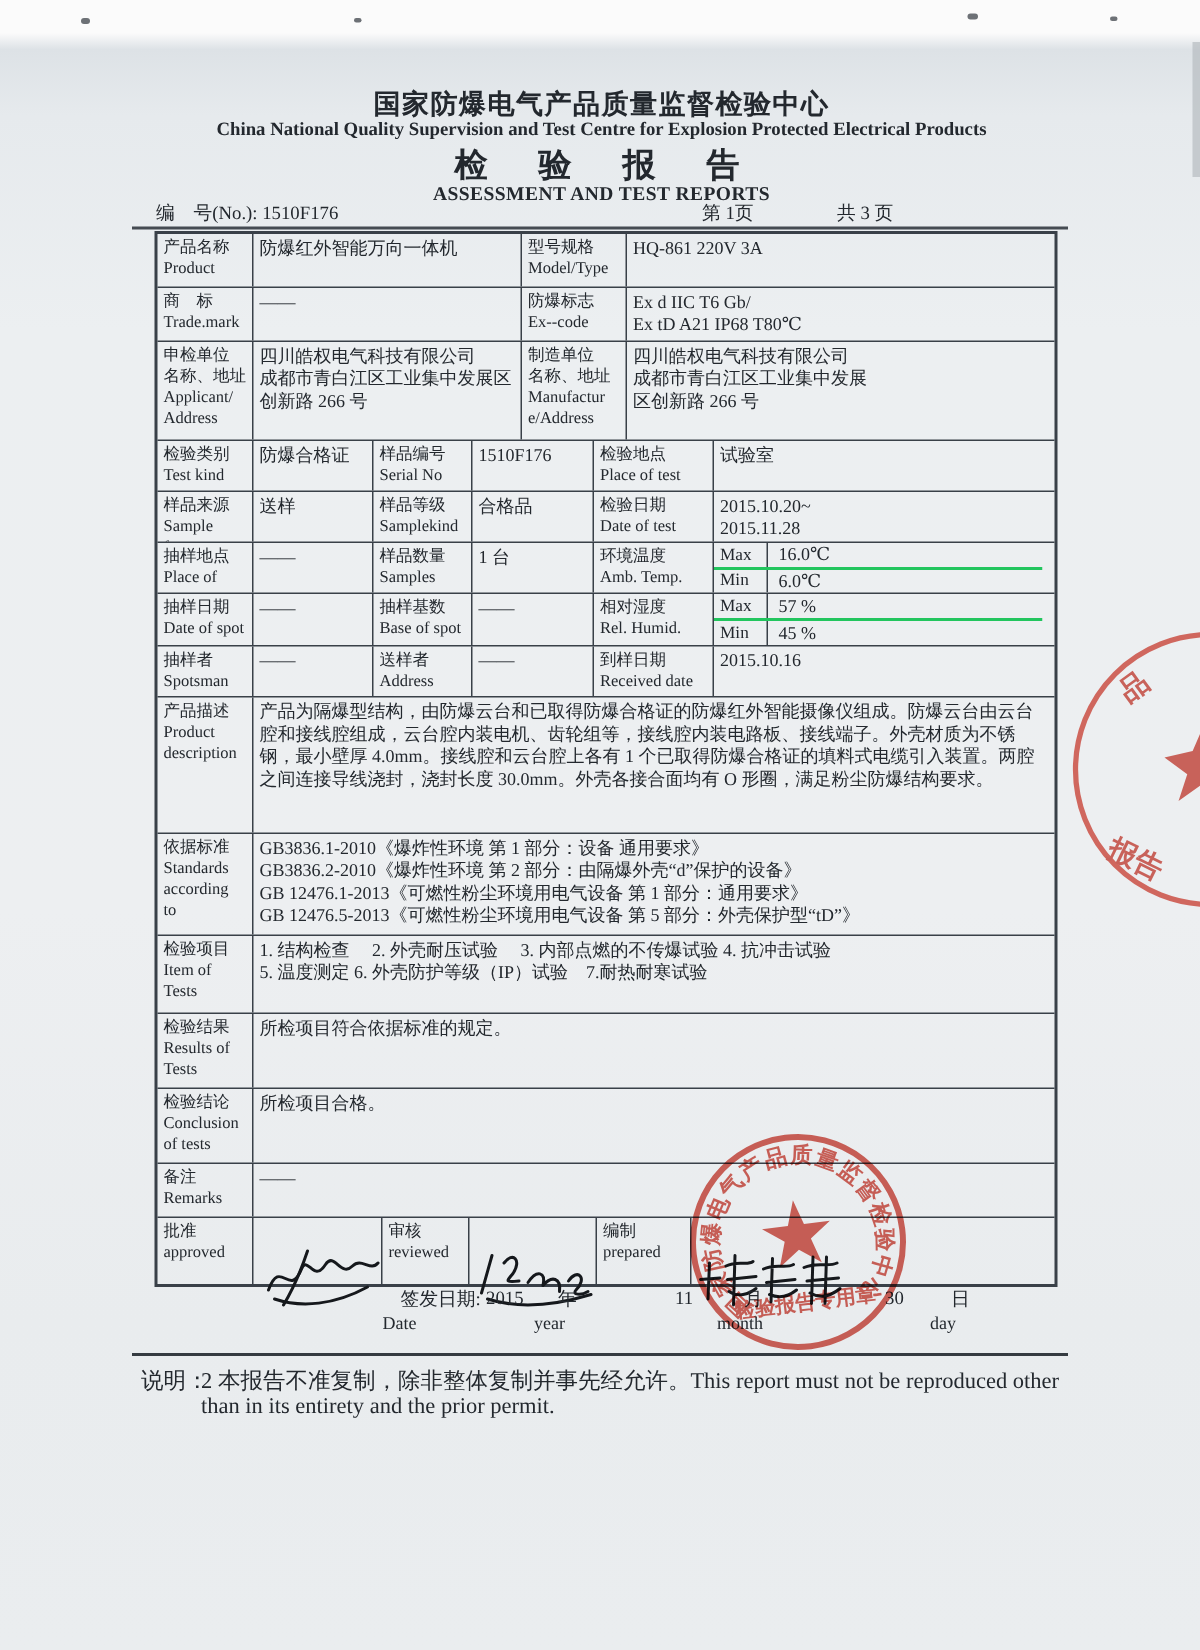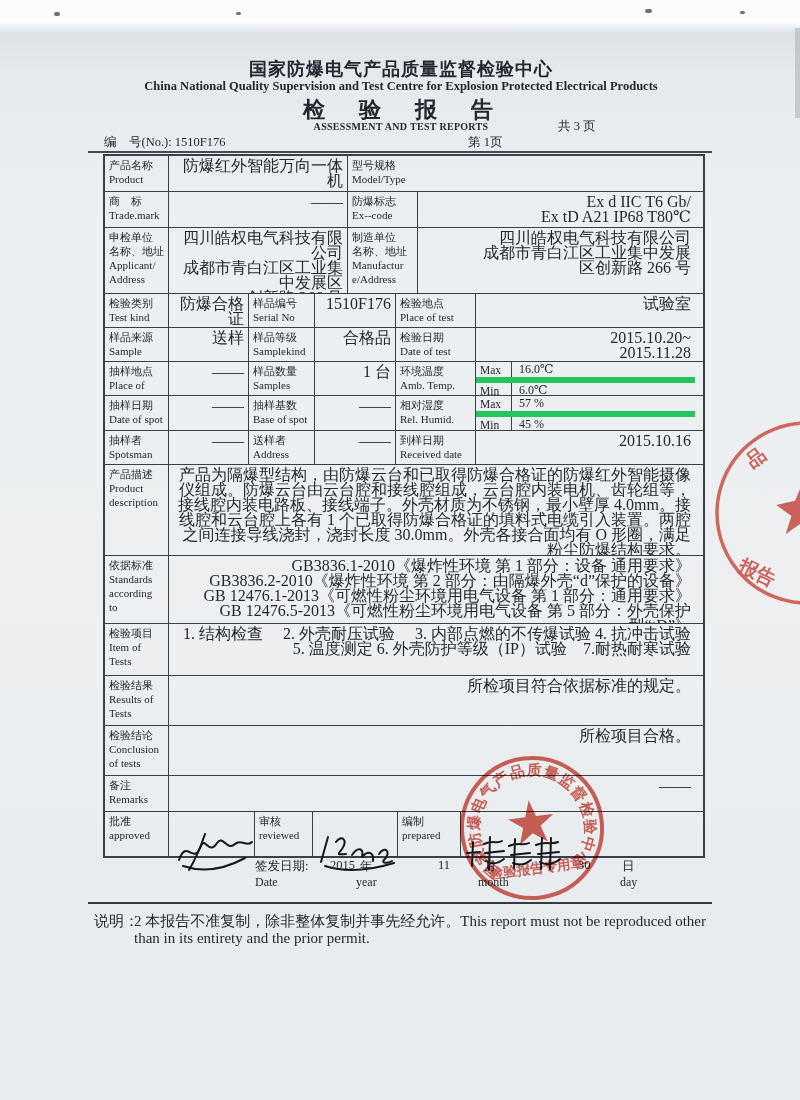--- a/index.html
+++ b/index.html
@@ -16,55 +16,55 @@
     background: linear-gradient(180deg, #fbfbfb 0%, #fbfbfb 2%, #dde2e6 3%, #e6eaed 7%, #ecefF1 20%, #edeff1 55%, #e9eCEe 80%, #eaedef 100%);
   }
   .speck { position: absolute; background: #4a4f55; border-radius: 2px; opacity: .8; }
   #edge-sliver { position: absolute; right: 0; top: 28px; width: 5px; height: 90px; background: #b6bcc1; opacity: .7; }
 
   
   .hdr { position: absolute; left: 90px; width: 622px; text-align: center; }
   #org-cn   { top: 57px;  font-size: 18px; font-weight: bold; letter-spacing: 1px; }
   #org-en   { top: 79px;  font-size: 12.5px; font-weight: bold; }
   #title-cn { top: 95px;  font-size: 22px; font-weight: bold; letter-spacing: 6px; }
-  #title-en { top: 121px; font-size: 10px; font-weight: bold; letter-spacing: .3px; }
+  #title-en { top: 121px; font-size: 13px; font-weight: bold; letter-spacing: .3px; }
   .abs { position: absolute; }
   #no-line { top: 134px; left: 104px; font-size: 12.5px; }
   #page-cur { top: 134px; left: 468px; font-size: 12.5px; }
-  #page-tot { top: 118px; left: 558px; font-size: 12.5px; }
+  #page-tot { top: 134px; left: 558px; font-size: 12.5px; }
   #no-underline { top: 151px; left: 88px; width: 624px; height: 2px; background: #454b52; }
 
   
   #tbl {
     position: absolute; left: 103px; top: 154px; width: 602px;
     border: 2px solid #394048; background: transparent;
   }
   .tr { display: flex; border-bottom: 1px solid #394048; }
   .tr:last-child { border-bottom: none; }
   .td { border-right: 1px solid #394048; padding: 2px 4px; white-space: pre-line; overflow: hidden; }
   .td:last-child { border-right: none; }
   .lbl { font-size: 11px; line-height: 14px; }
-  .val { font-size: 16px; line-height: 15px; text-align: right; }
+  .val { font-size: 12px; line-height: 15px; }
   .c72{width:64px} .c179{width:179px} .c70{width:70px} .c277{width:277px}
   .c80{width:80px} .c66{width:66px} .c81{width:81px} .c219{width:219px}
   .c526{width:526px}
   .c86{width:86px} .c58{width:58px} .c85{width:85px} .c63{width:63px} .c234{width:234px}
   .h36{height:36px} .h66{height:66px} .h34{height:34px} .h35{height:35px}
   .h91{height:91px} .h68{height:68px} .h52{height:52px} .h50{height:50px} .h44{height:44px}
   .split { padding: 0; display: flex; flex-direction: column; }
-  .splitrow { flex: 1; display: flex; border-bottom: 6px solid #22c55e; }
+  .splitrow { flex: 1; display: flex; border-bottom: 2px solid #22c55e; }
   .splitrow:last-child { border-bottom: none; }
   .splitk { width: 36px; border-right: 1px solid #394048; padding: 0 4px; display: flex; align-items: center; font-size: 11.5px; }
   .splitv { flex: 1; padding: 0 7px; display: flex; align-items: center; font-size: 12px; }
   .sigcell { overflow: visible; padding: 0 2px; }
   .sigcell svg { display: block; }
   .sig path { stroke: #15181c; stroke-width: 2; fill: none; stroke-linecap: round; stroke-linejoin: round; }
 
   
-  .datecn { position: absolute; top: 858px; font-size: 12.5px; }
+  .datecn { position: absolute; top: 858px; font-size: 12.5px; margin-left: 12px; }
   .dateen { position: absolute; top: 875px; font-size: 12px; }
 
   #bottom-rule { position: absolute; top: 902px; left: 88px; width: 624px; height: 2px; background: #353b41; }
 
   
   #notes { position: absolute; left: 94px; top: 913px; width: 618px; font-size: 15px; line-height: 16.5px; }
   .noteblock { position: relative; padding-left: 40px; }
   #notes-label { position: absolute; left: 0; top: 0; }
 
   
@@ -94,20 +94,21 @@
 <div class="abs" id="no-underline"></div>
 
 <div id="tbl">
 
   <div class="tr h36">
     <div class="td lbl c72">产品名称
 Product</div>
     <div class="td val c179">防爆红外智能万向一体机</div>
     <div class="td lbl c70">型号规格
 Model/Type</div>
+    <div class="td val c277">HQ-861  220V  3A</div>
   </div>
 
   <div class="tr h36">
     <div class="td lbl c72">商　标
 Trade.mark</div>
     <div class="td val c179">——</div>
     <div class="td lbl c70">防爆标志
 Ex--code</div>
     <div class="td val c277">Ex d IIC T6 Gb/
 Ex tD A21 IP68 T80℃</div>
@@ -283,21 +284,21 @@
         <path d="M10,12 L9,36 M4,23 L17,22"></path>
         <path d="M27,7 L26,40 M21,14 C29,10 35,14 39,11 M22,23 L41,21 M23,31 C29,35 36,33 41,29"></path>
         <path d="M52,9 L51,38 M46,16 C54,12 61,16 66,13 M48,25 L67,23 M50,33 C57,36 63,34 68,30"></path>
         <path d="M79,8 L78,39 M73,15 C82,11 89,15 95,12 M75,24 L96,22 M77,32 C84,36 91,34 97,29 M88,8 L87,39"></path>
       </svg>
     </div>
   </div>
 </div>
 
 <span class="datecn" style="left:255px">签发日期:</span>
-<span class="datecn" style="left:330px">2015</span>
+<span class="datecn" style="left:312px">2015</span>
 <span class="datecn" style="left:360px">年</span>
 <span class="datecn" style="left:438px">11</span>
 <span class="datecn" style="left:484px">月</span>
 <span class="datecn" style="left:578px">30</span>
 <span class="datecn" style="left:622px">日</span>
 <span class="dateen" style="left:255px">Date</span>
 <span class="dateen" style="left:356px">year</span>
 <span class="dateen" style="left:478px">month</span>
 <span class="dateen" style="left:620px">day</span>
 

